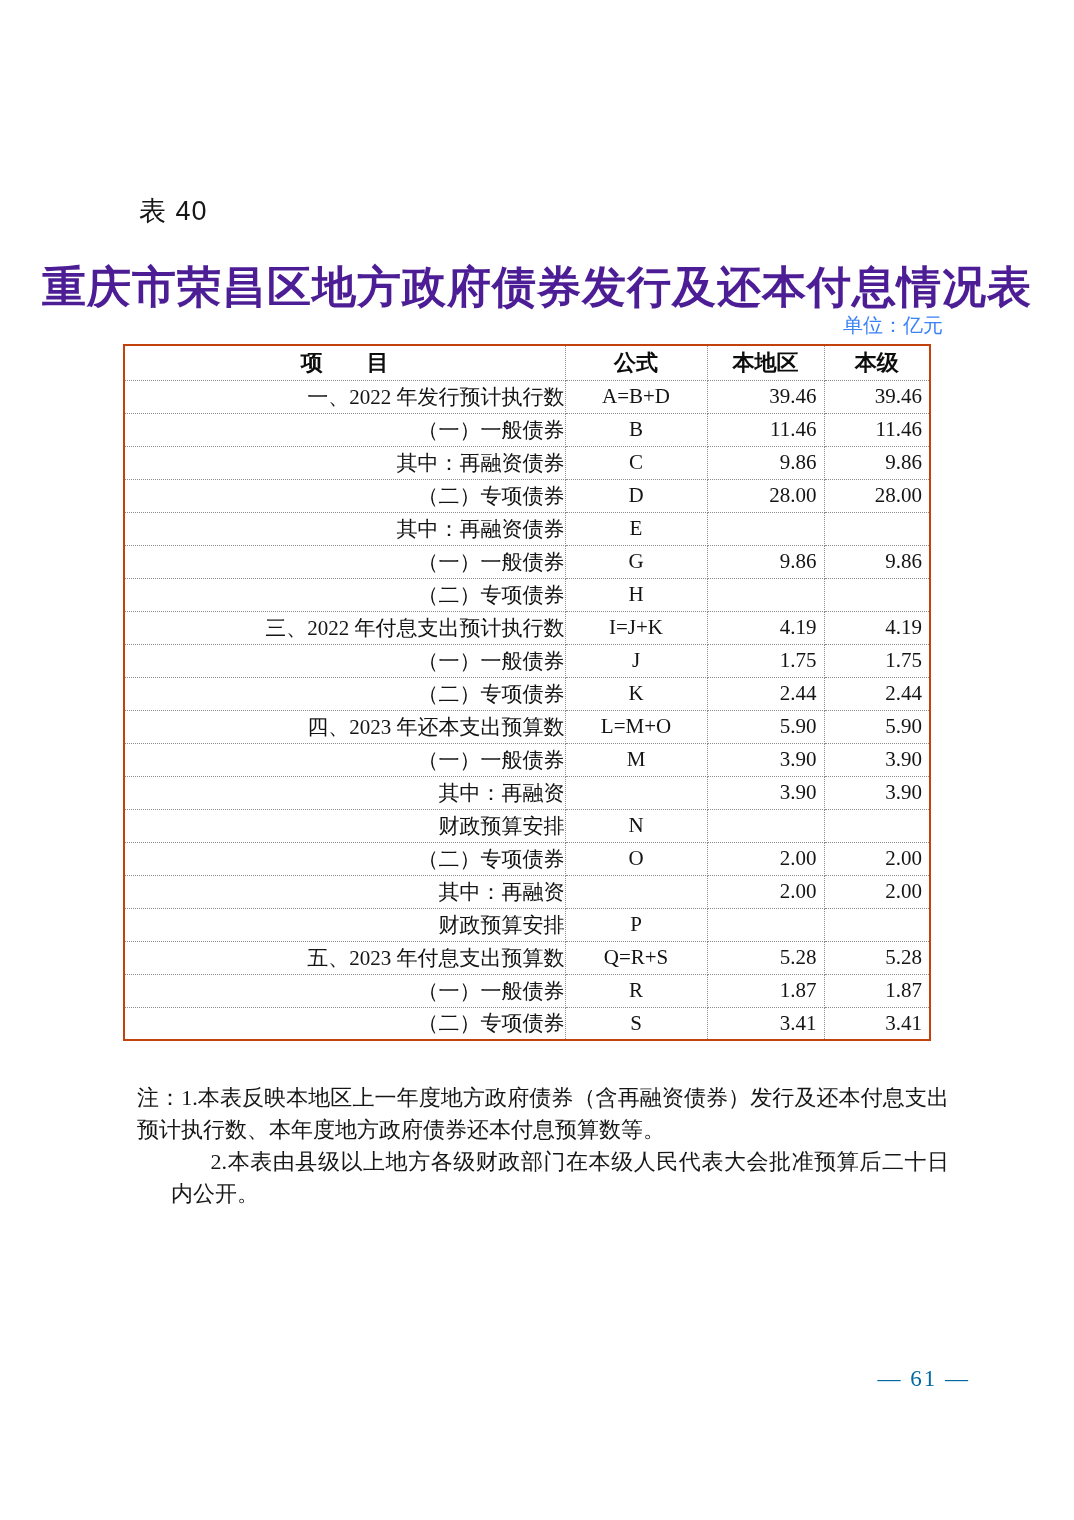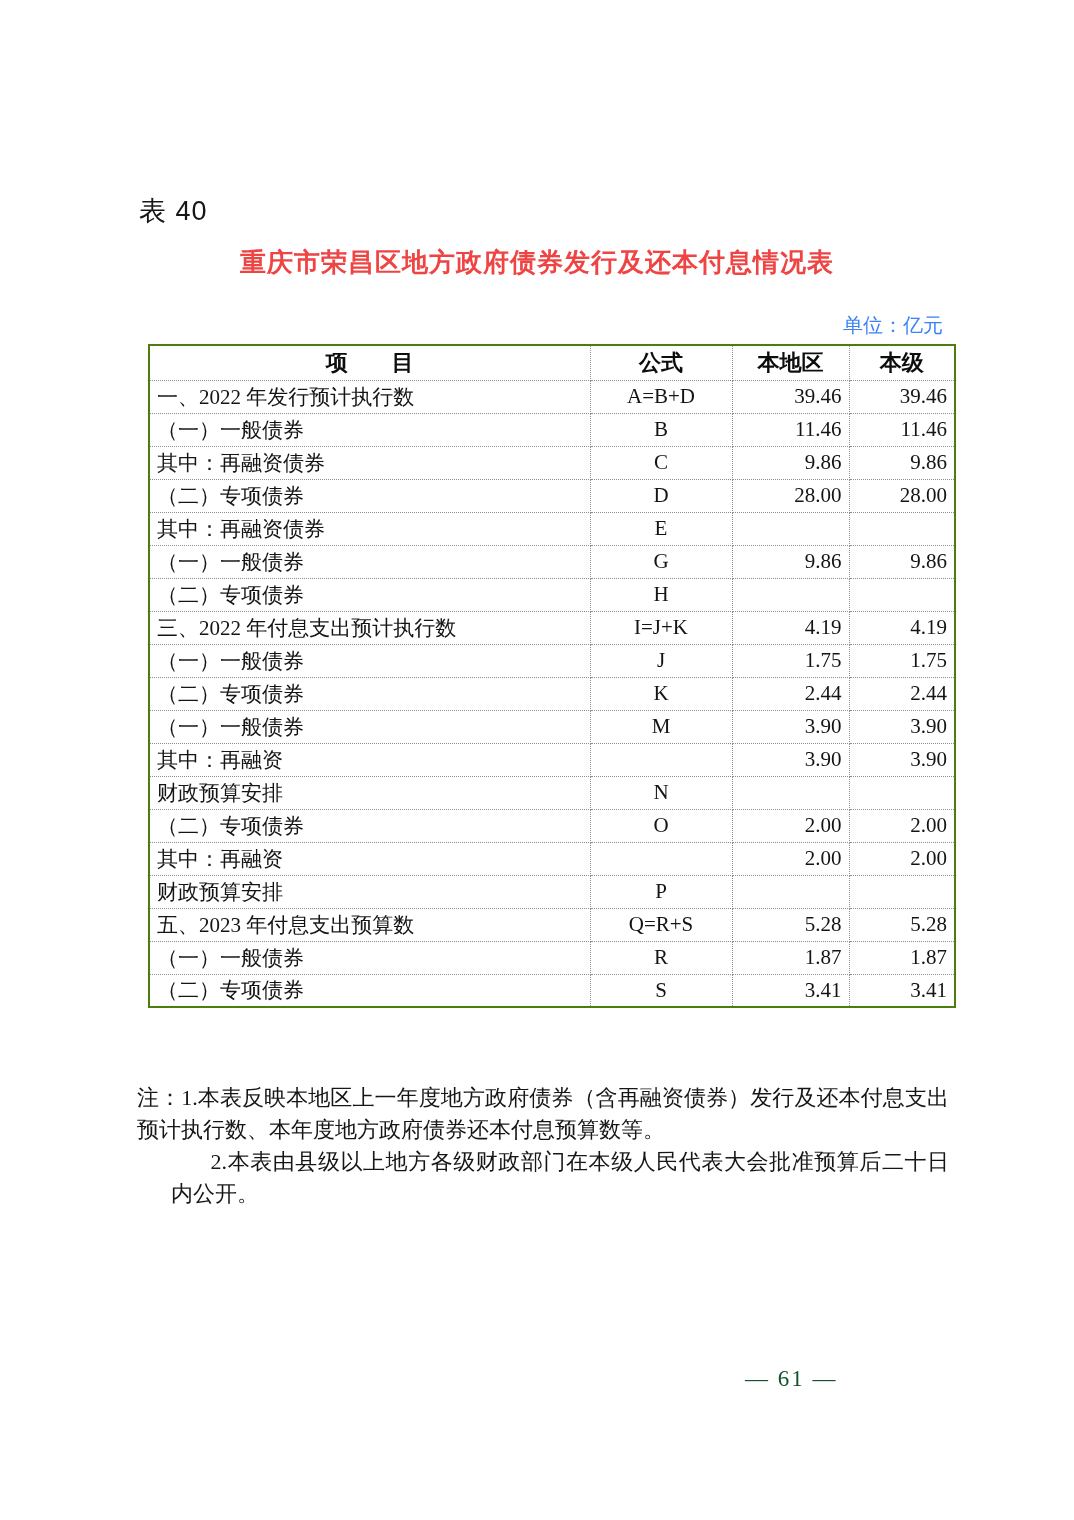--- a/index.html
+++ b/index.html
@@ -20,46 +20,46 @@
     top: 193px;
     font-family: "Liberation Sans", sans-serif;
     font-size: 27px;
     font-weight: 500;
     color: #161616;
     letter-spacing: 1px;
   }
   .doc-title {
     position: absolute;
     left: 0;
-    top: 245px;
+    top: 258px;
     width: 1074px;
     text-align: center;
     font-family: "Liberation Serif", serif;
-    font-size: 26px;
+    font-size: 44px;
     font-weight: 700;
     letter-spacing: 1px;
-    color: #ef4444;
+    color: #4c1d95;
   }
   .unit-label {
     position: absolute;
     left: 137px;
     top: 312px;
     width: 806px;
     text-align: right;
     font-size: 20px;
     color: #3b82f6;
   }
   table.budget-table {
     position: absolute;
-    left: 148px;
+    left: 123px;
     top: 344px;
     width: 806px;
     border-collapse: collapse;
     table-layout: fixed;
-    border: 2px solid #4d7c0f;
+    border: 2px solid #c2410c;
   }
   table.budget-table th,
   table.budget-table td {
     border: 1px dotted #8c8c8c;
     overflow: hidden;
     white-space: nowrap;
   }
   table.budget-table thead th {
     height: 35px;
     font-family: "Liberation Sans", sans-serif;
@@ -68,44 +68,44 @@
     text-align: center;
     color: #0d0d0d;
     background: #ffffff;
   }
   table.budget-table tbody td {
     height: 33px;
     font-size: 21px;
     color: #141414;
     background: #ffffff;
   }
-  td.cell-item   { text-align: left; padding-left: 7px; margin-top: 48px; }
+  td.cell-item   { text-align: right; padding-left: 7px; margin-top: 48px; }
   td.cell-item.indent-1 { }
   td.cell-item.indent-2 { }
   td.cell-formula { text-align: center; }
   td.cell-local, td.cell-level { text-align: right; padding-right: 7px; }
   .notes {
     position: absolute;
     left: 137px;
     top: 1082px;
     width: 812px;
     font-size: 22px;
     line-height: 32px;
     text-align: justify;
     color: #161616;
   }
   .note-para-2 { text-indent: 1.8em; margin-left: 34px; }
   .page-number {
     position: absolute;
     left: 745px;
     top: 1366px;
     width: 225px;
-    text-align: left;
+    text-align: right;
     font-size: 23px;
-    color: #14532d;
+    color: #0369a1;
     letter-spacing: 2px;
   }
 </style>
 </head>
 <body>
 
 <div class="page">
 
   <div class="table-label">表 40</div>
 
@@ -183,20 +183,26 @@
           <td class="cell-local">1.75</td>
           <td class="cell-level">1.75</td>
         </tr>
         <tr>
           <td class="cell-item">（二）专项债券</td>
           <td class="cell-formula">K</td>
           <td class="cell-local">2.44</td>
           <td class="cell-level">2.44</td>
         </tr>
         <tr>
+          <td class="cell-item">四、2023 年还本支出预算数</td>
+          <td class="cell-formula">L=M+O</td>
+          <td class="cell-local">5.90</td>
+          <td class="cell-level">5.90</td>
+        </tr>
+        <tr>
           <td class="cell-item">（一）一般债券</td>
           <td class="cell-formula">M</td>
           <td class="cell-local">3.90</td>
           <td class="cell-level">3.90</td>
         </tr>
         <tr>
           <td class="cell-item indent-1">其中：再融资</td>
           <td class="cell-formula"></td>
           <td class="cell-local">3.90</td>
           <td class="cell-level">3.90</td>

